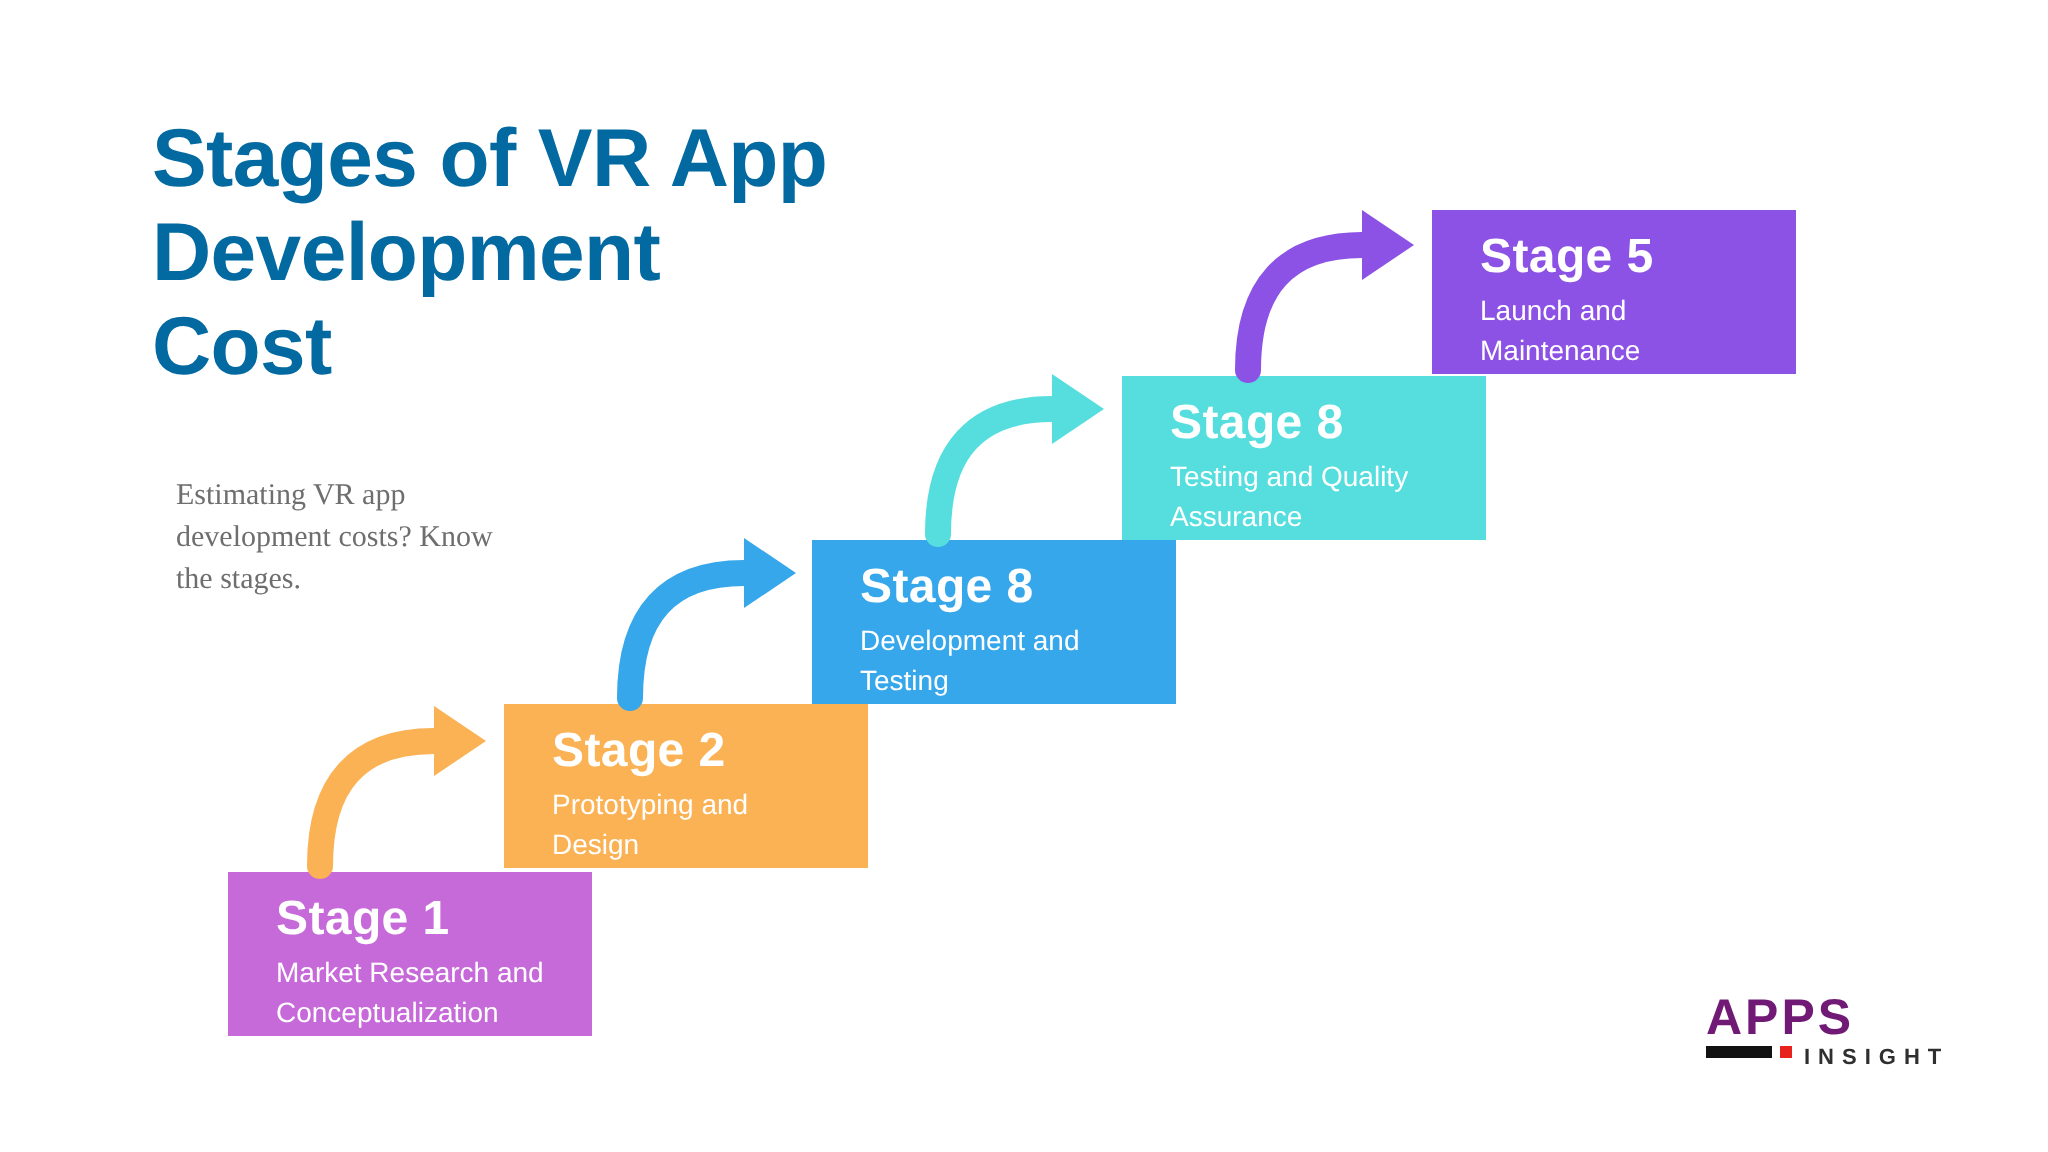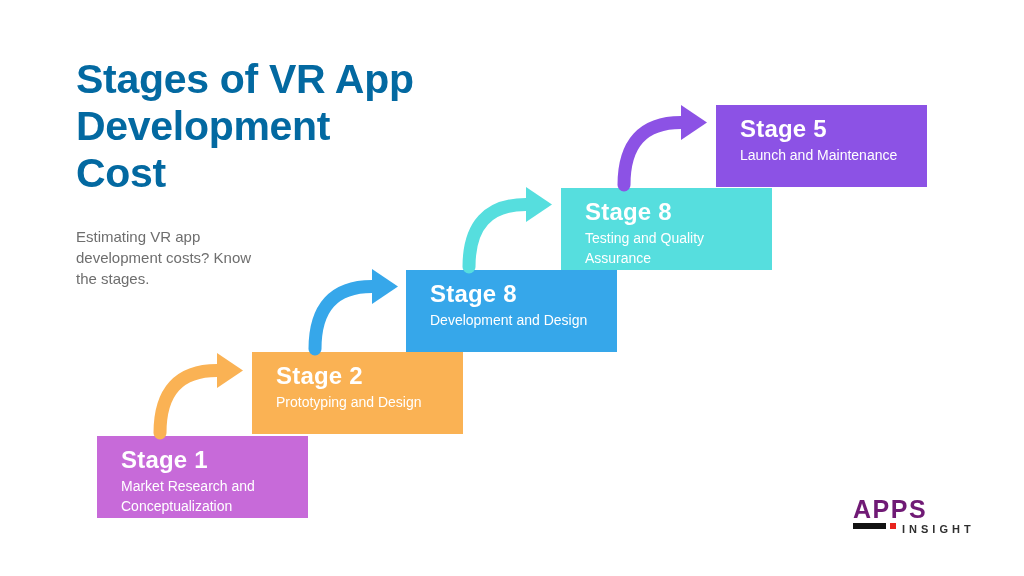--- a/index.html
+++ b/index.html
@@ -22,50 +22,51 @@
     line-height: 47px;
     font-weight: bold;
     color: #0369a1;
     letter-spacing: -0.3px;
     white-space: pre-line;
   }
   .subtitle {
     position: absolute;
     left: 76px;
     top: 226px;
-    margin: 0;
+    margin: 12px;
     font-size: 15px;
     line-height: 21px;
     color: #6e6e6e;
     white-space: pre-line;
+    font-family: Liberation Serif, serif;
   }
 
   
   .stage {
     position: absolute;
-    width: 211px;
+    width: 182px;
     height: 82px;
     box-sizing: border-box;
     padding: 7px 14px 0 24px;
     color: #ffffff;
   }
   .stage h2 {
     margin: 0;
     font-size: 24px;
     line-height: 33px;
     font-weight: bold;
     letter-spacing: 0.2px;
   }
   .stage p {
     margin: 1px 0 0;
     font-size: 14px;
     line-height: 19.5px;
     font-weight: normal;
   }
-  .s1 { left: 97px;  top: 436px; }
+  .s1 { left: 114px;  top: 436px; }
   .s2 { left: 252px; top: 352px; }
   .s3 { left: 406px; top: 270px; }
   .s4 { left: 561px; top: 188px; }
   .s5 { left: 716px; top: 105px; }
 
   
   .arrow { position: absolute; }
   .a1 { left: 147px; top: 336px; }
   .a2 { left: 302px; top: 252px; }
   .a3 { left: 456px; top: 170px; }
@@ -108,21 +109,21 @@
     <p>Market Research and Conceptualization</p>
   </div>
 
   <div class="stage s2" style="background-color: rgb(250, 178, 84);">
     <h2>Stage 2</h2>
     <p>Prototyping and Design</p>
   </div>
 
   <div class="stage s3" style="background-color: rgb(54, 167, 234);">
     <h2>Stage 8</h2>
-    <p>Development and Design</p>
+    <p>Development and Testing</p>
   </div>
 
   <div class="stage s4" style="background-color: rgb(86, 222, 222);">
     <h2>Stage 8</h2>
     <p>Testing and Quality Assurance</p>
   </div>
 
   <div class="stage s5" style="background-color: rgb(140, 82, 229);">
     <h2>Stage 5</h2>
     <p>Launch and Maintenance</p>

